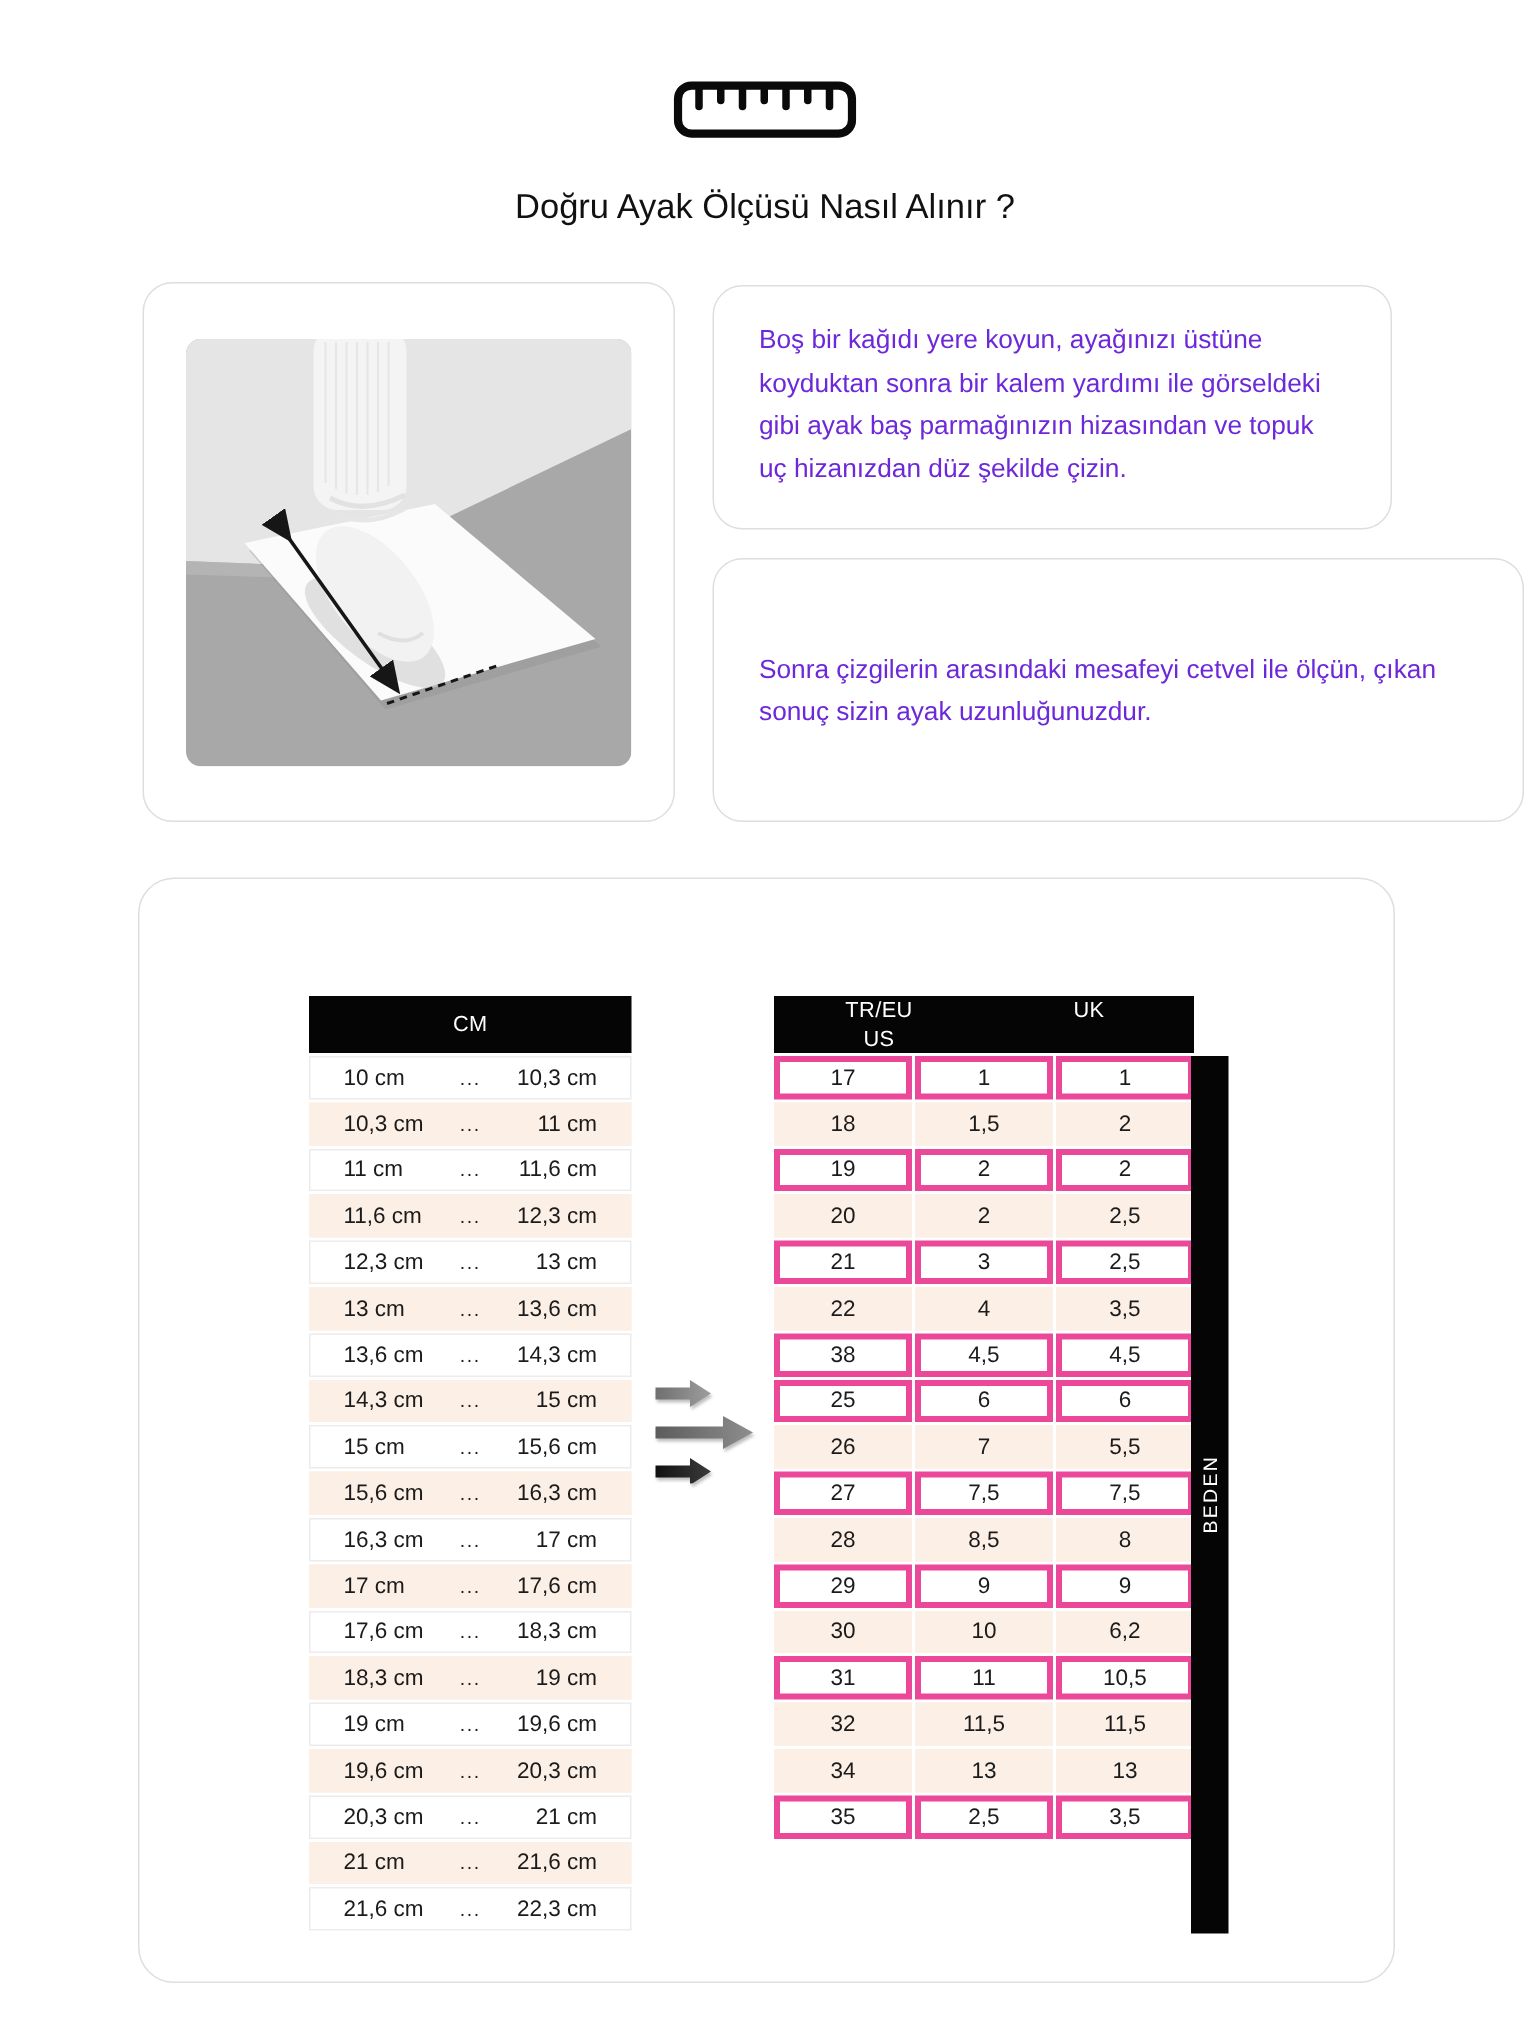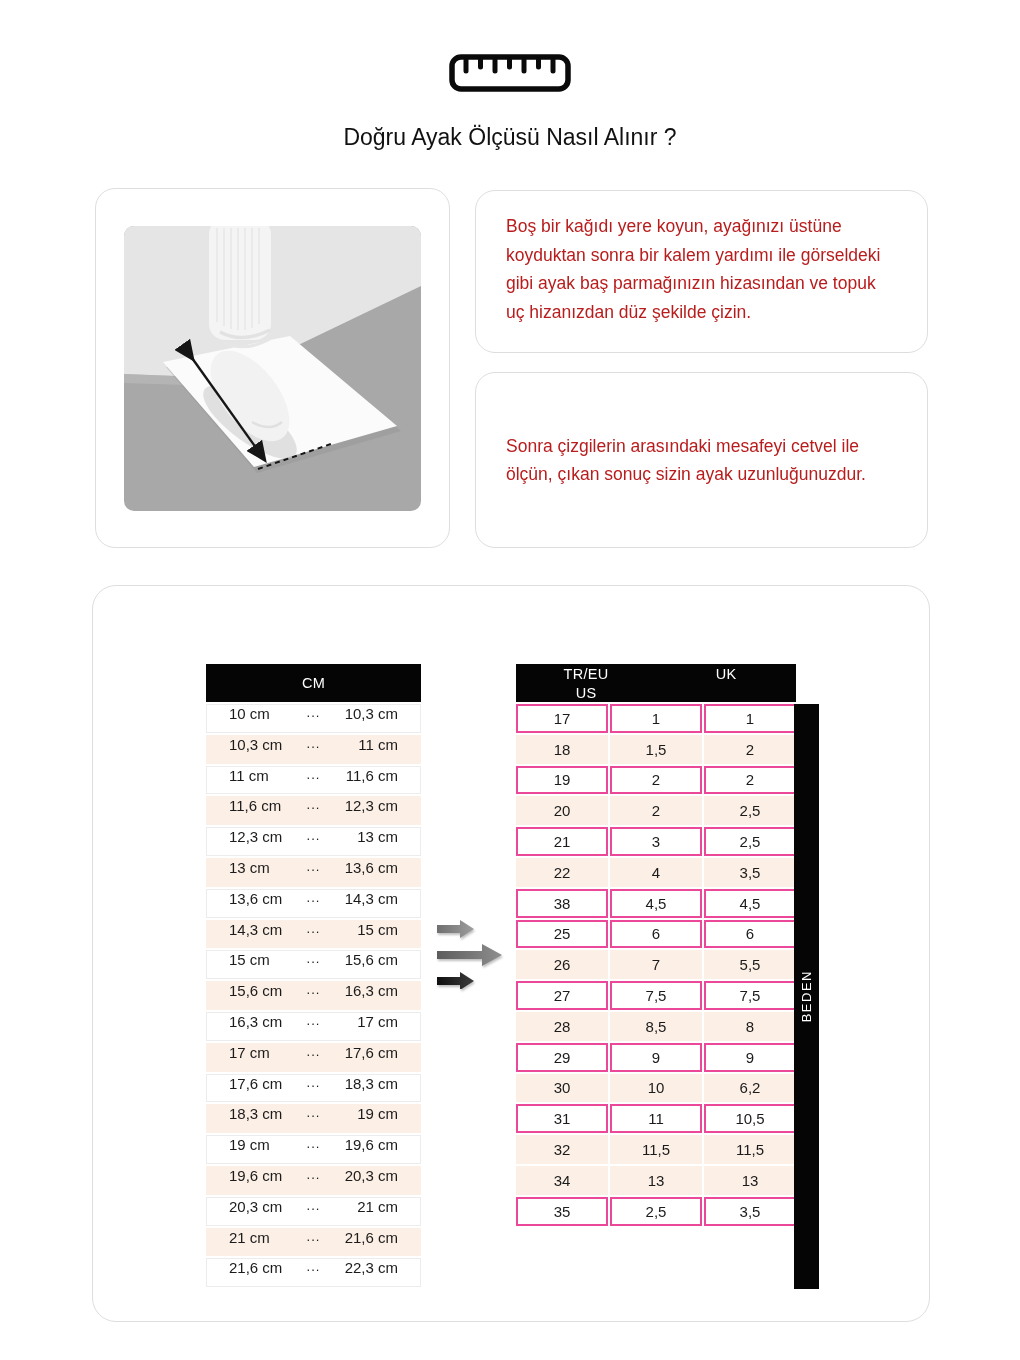--- a/index.html
+++ b/index.html
@@ -15,49 +15,49 @@
 
   
   #main-title { position:absolute; top:124px; left:0; width:100%; text-align:center;
     font-size:23px; font-weight:normal; color:#111; }
 
   
   #photo-card { left:95px; top:188px; width:355px; height:360px; }
   #photo-frame { position:absolute; left:28px; top:37px; width:297px; height:285px;
     border-radius:10px; overflow:hidden; }
   #inst-card-1 { left:475px; top:190px; width:453px; height:163px; padding:21px 34px 0 30px; }
-  #inst-card-2 { left:475px; top:372px; width:453px; height:176px; display:flex; align-items:center;
+  #inst-card-2 { left:475px; top:372px; width:541px; height:176px; display:flex; align-items:center;
     padding:0 40px 0 30px; }
-  .inst-text { font-size:17.5px; line-height:28.5px; color:#b91c1c; }
+  .inst-text { font-size:17.5px; line-height:28.5px; color:#6d28d9; }
 
   
   #table-card { left:92px; top:585px; width:838px; height:737px; border-radius:24px; }
   #table-title { position:absolute; top:29px; left:0; width:100%; text-align:center;
     font-size:22px; font-weight:bold; color:#111; }
 
   #cm-table   { position:absolute; left:113px; top:78px; width:215px; }
   #size-table { position:absolute; left:423px; top:78px; width:280px; }
 
   .tbl-header { background:#050505; color:#fff; height:38px; margin-bottom:2px;
     font-size:14.5px; font-weight:500; letter-spacing:.3px; }
   #cm-table .tbl-header { display:flex; align-items:center; justify-content:center; }
   #size-table .tbl-header { display:grid; grid-template-columns:1fr 1fr; }
   #size-table .tbl-header span { display:flex; align-items:center; justify-content:center; }
 
-  .cm-row { display:flex; align-items:flex-start; height:28.8px; margin-bottom:2px;
+  .cm-row { display:flex; align-items:center; height:28.8px; margin-bottom:2px;
     padding:0 22px; border:1px solid #ececec; background:#fff; font-size:15px; }
   .cm-row .from { flex:1; text-align:left; }
   .cm-row .sep  { width:26px; text-align:center; font-size:13px; letter-spacing:1px; }
   .cm-row .to   { flex:1; text-align:right; }
   .cm-row.alt { background:var(--row-alt,#fcefe6); border-color:var(--row-alt,#fcefe6); }
 
   .size-row { display:grid; grid-template-columns:1fr 1fr 1fr; column-gap:2px;
     height:28.8px; margin-bottom:2px; }
   .size-row span { display:flex; align-items:center; justify-content:center;
-    border:2px solid #ec4899; background:#fff; font-size:15px;text-align:right; }
+    border:4px solid #ec4899; background:#fff; font-size:15px;text-align:right; }
   .size-row.alt span { background:var(--row-alt,#fcefe6); border-color:var(--row-alt,#fcefe6); }
 
   #beden-bar { position:absolute; left:701px; top:118px; width:25px; height:585px;
     background:#050505; display:flex; align-items:center; justify-content:center; }
   #beden-bar span { writing-mode:vertical-rl; transform:rotate(180deg); color:#fff;
     font-size:13px; letter-spacing:1.5px; }
 
   #arrows-wrap { position:absolute; left:342px; top:333px; width:70px; height:70px;
     filter:drop-shadow(1px 2px 1px rgba(0,0,0,.25)); }
 </style>

